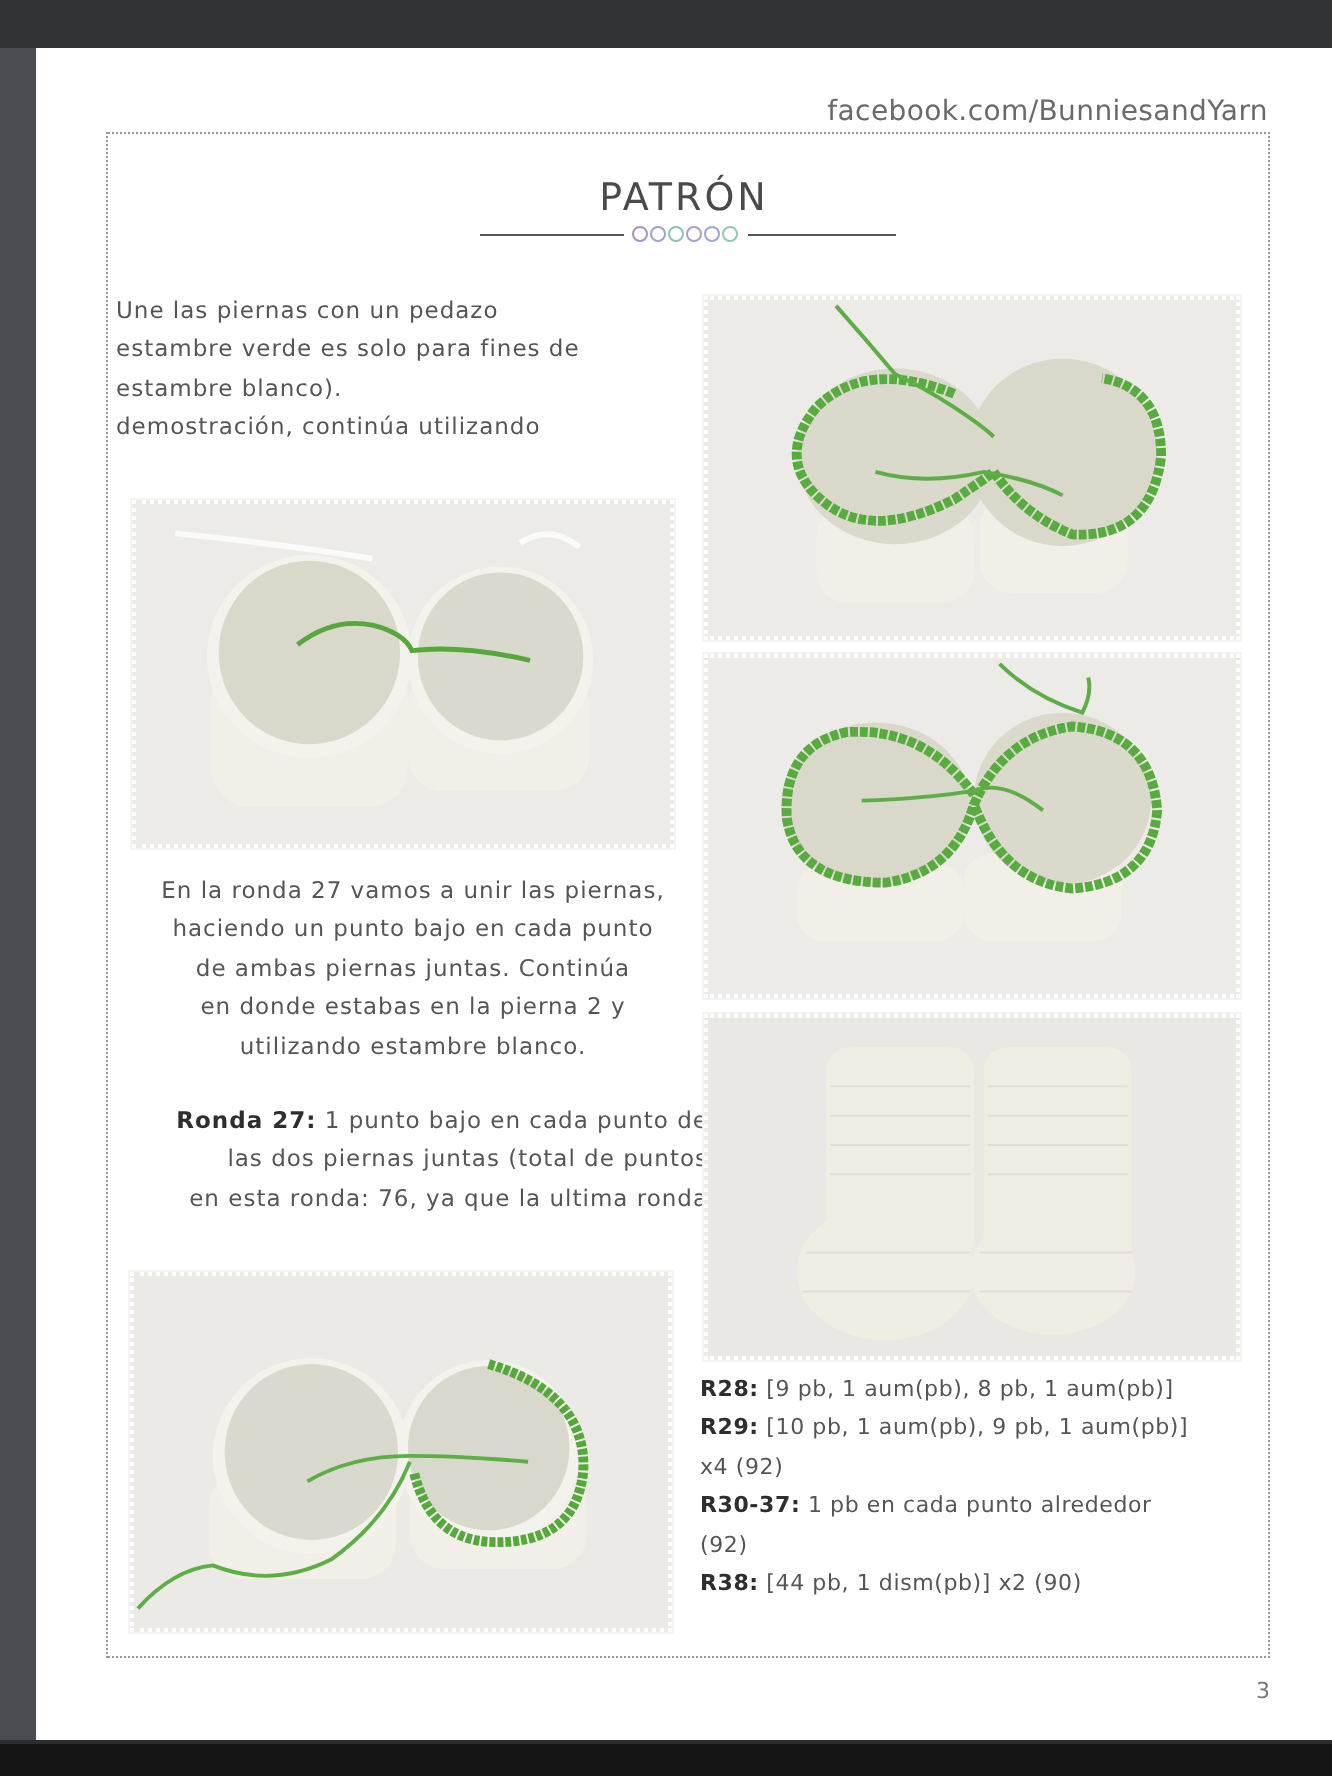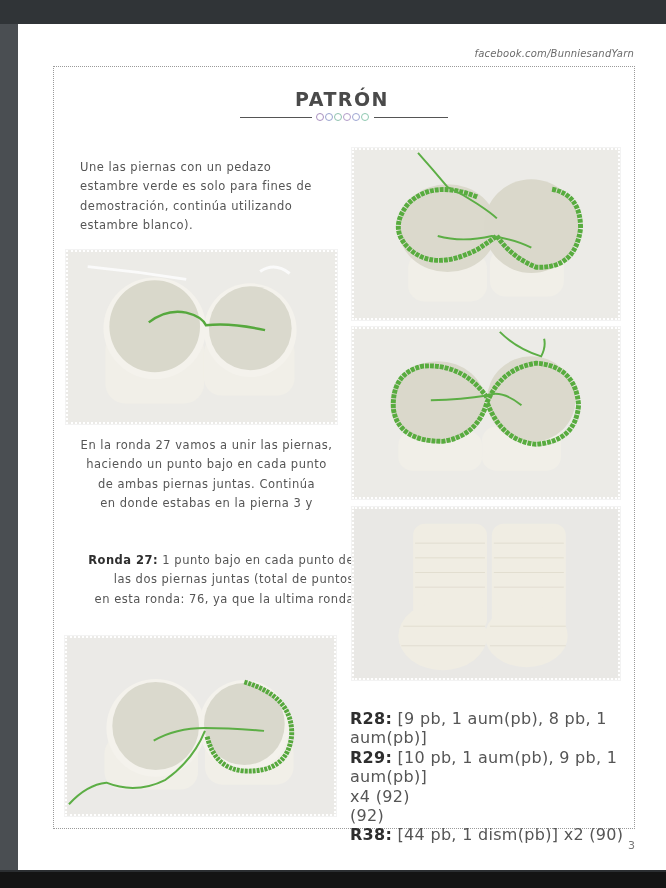--- a/index.html
+++ b/index.html
@@ -21,30 +21,30 @@
     position: absolute; left: 0; top: 870px; width: 666px; height: 18px;
     background: #141414;
     border-top: 2px solid #2b2e31;
   }
   .page {
     position: absolute; left: 18px; top: 24px; width: 648px; height: 846px;
     background: #ffffff;
   }
   .fb-link {
     position: absolute; right: 32px; top: 24px;
-    font-size: 10px; color: #6a6a6a; letter-spacing: 0.2px; font-style: italic;
+    font-size: 14px; color: #6a6a6a; letter-spacing: 0.2px;
   }
   .frame {
     position: absolute; left: 35px; top: 42px; width: 582px; height: 763px;
     border: 1.5px dotted #9a9a9a;
   }
   .title {
     position: absolute; left: 0; width: 648px; top: 64px;
     text-align: center; font-size: 19px; color: #4a4a4a; letter-spacing: 1.5px;
-    font-weight: bold;
+    font-weight: normal;
   }
   .title-rule {
     position: absolute; top: 93px; height: 1px; background: #555;
   }
   .dots {
     position: absolute; left: 298px; top: 89px; display: flex; gap: 1px;
   }
   .dot {
     width: 8px; height: 8px; border-radius: 50%;
     border: 1.5px solid #777; background: #fff;
@@ -54,21 +54,21 @@
     letter-spacing: 0.5px;
   }
   .para b { color: #2e2e2e; font-weight: bold; }
   .photo {
     position: absolute; overflow: hidden;
     background: #ecebe8;
     border: 2px dotted #fff;
     outline: 1px solid #f3f3f3;
   }
   .photo svg { width: 100%; height: 100%; display: block; }
-  .rows { position: absolute; left: 332px; top: 685px; width: 290px; font-size: 16px; line-height: 19.4px; color: #555; letter-spacing: 0.3px; }
+  .rows { position: absolute; left: 332px; top: 661px; width: 290px; font-size: 11px; line-height: 19.4px; color: #555; letter-spacing: 0.3px; }
   .rows b { color: #2e2e2e; }
   .page-num {
     position: absolute; right: 31px; top: 815px; font-size: 11px; color: #777;
   }
 </style>
 </head>
 <body>
 
 <div class="topbar"></div>
 <div class="leftstrip"></div>
@@ -83,25 +83,25 @@
   <div class="dots">
     <span class="dot" style="border-color:#a890bf"></span>
     <span class="dot" style="border-color:#9aa3cf"></span>
     <span class="dot" style="border-color:#8fc2ae"></span>
     <span class="dot" style="border-color:#b29cc8"></span>
     <span class="dot" style="border-color:#9ea6d2"></span>
     <span class="dot" style="border-color:#8fc9b1"></span>
   </div>
   <div class="title-rule" style="left:356px;width:74px;"></div>
 
-  <div class="para" style="left:62px;top:122px;width:280px;margin-top:12px;">
+  <div class="para" style="left:40px;top:122px;width:280px;">
     <div>Une las piernas con un pedazo</div>
     <div>estambre verde es solo para fines de</div>
+    <div>estambre blanco).</div>
     <div>demostración, continúa utilizando</div>
-    <div>estambre blanco).</div>
   </div>
 
   <div class="photo" style="left:48px;top:226px;width:271px;height:174px;">
     <svg viewBox="0 0 271 174" preserveAspectRatio="none">
       <rect width="271" height="174" fill="#ecebe7"></rect>
       <path d="M20 15 Q 70 20 120 28" stroke="#fafafa" stroke-width="3" fill="none"></path>
       <path d="M195 20 Q 210 10 225 22" stroke="#fafafa" stroke-width="3" fill="none"></path>
       <rect x="38" y="80" width="100" height="75" rx="20" fill="#f1efe8"></rect>
       <rect x="138" y="85" width="92" height="62" rx="18" fill="#f1efe8"></rect>
       <g fill="#d8d5c8" opacity="0.6">
@@ -120,21 +120,22 @@
       <ellipse cx="185" cy="80" rx="47" ry="48" fill="#f4f2ec"></ellipse>
       <ellipse cx="185" cy="78" rx="42" ry="43" fill="#dad9cd"></ellipse>
       <path d="M82 72 Q 100 58 120 62 Q 136 66 140 75 Q 165 72 200 80" stroke="#56a83d" stroke-width="2.5" fill="none"></path>
     </svg>
   </div>
 
   <div class="para" style="left:46px;top:412px;width:285px;text-align:center;">
     <div>En la ronda 27 vamos a unir las piernas,</div>
     <div>haciendo un punto bajo en cada punto</div>
     <div>de ambas piernas juntas. Continúa</div>
-    <div>en donde estabas en la pierna 3 y</div>
+    <div>en donde estabas en la pierna 2 y</div>
+    <div>utilizando estambre blanco.</div>
   </div>
 
   <div class="para" style="left:46px;top:527px;width:290px;text-align:right;">
     <div><b>Ronda 27:</b><span> 1 punto bajo en cada punto de</span></div>
     <div>las dos piernas juntas (total de puntos</div>
     <div>en esta ronda: 76, ya que la ultima ronda</div>
   </div>
 
   <div class="photo" style="left:47px;top:612px;width:271px;height:180px;">
     <svg viewBox="0 0 271 180" preserveAspectRatio="none">
@@ -198,20 +199,21 @@
           <line x1="138" y1="120" x2="215" y2="120"></line>
           <line x1="138" y1="140" x2="215" y2="140"></line>
       </g>
     </svg>
   </div>
 
   <div class="rows" style="left:332px;">
     <div><b>R28:</b><span> [9 pb, 1 aum(pb), 8 pb, 1 aum(pb)]</span></div>
     <div><b>R29:</b><span> [10 pb, 1 aum(pb), 9 pb, 1 aum(pb)]</span></div>
     <div>x4 (92)</div>
+    <div><b>R30-37:</b><span> 1 pb en cada punto alrededor</span></div>
     <div>(92)</div>
     <div><b>R38:</b><span> [44 pb, 1 dism(pb)] x2 (90)</span></div>
   </div>
 
   <div class="page-num">3</div>
 </div>
 
 <div class="bottombar"></div>
 
 </body></html>

